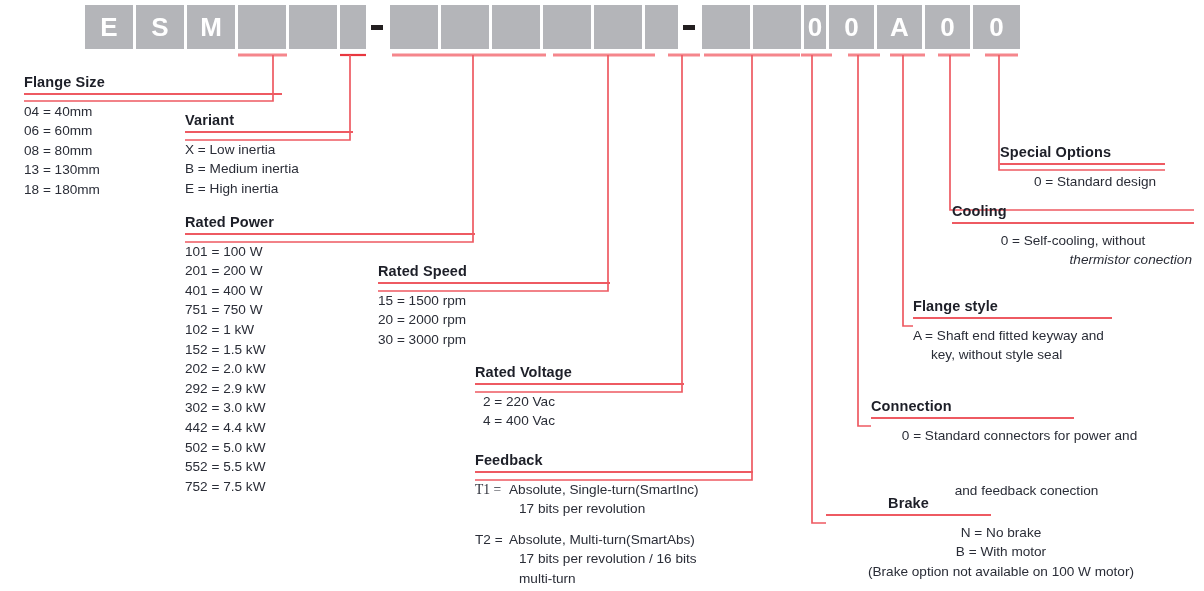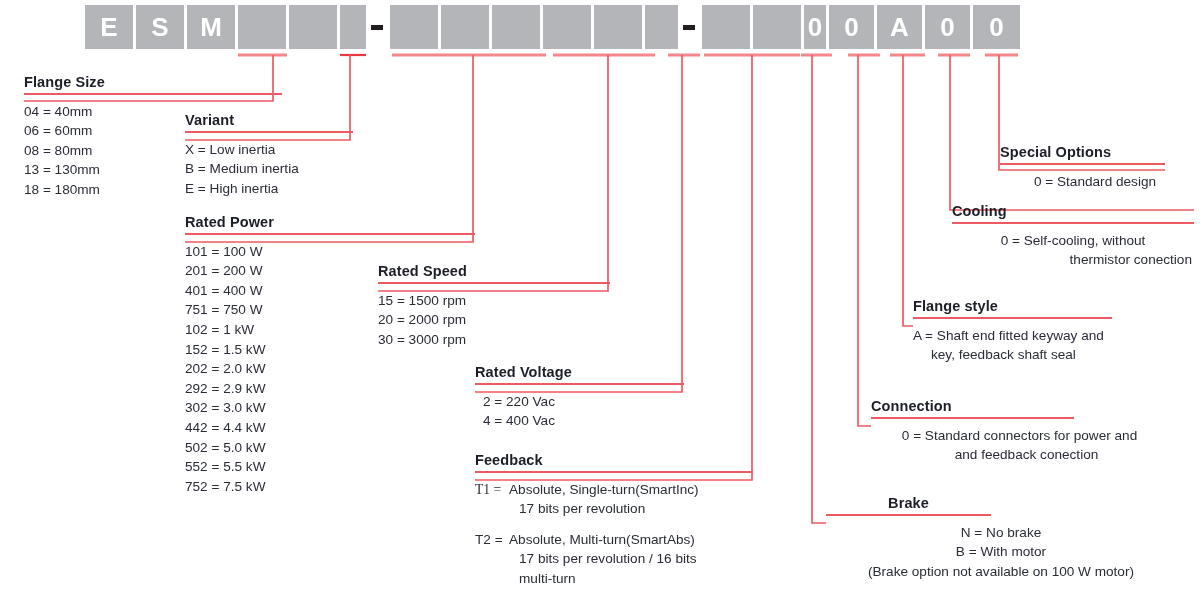--- a/index.html
+++ b/index.html
@@ -226,39 +226,39 @@
       <li>B = With motor</li>
       <li>(Brake option not available on 100 W motor)</li>
     </ul>
   </div>
 
   <div class="blk ctr" style="left:871px;top:398px;width:203px;">
     <div class="hd">Connection</div>
     <div class="rule"></div>
     <ul style="width:307px;margin-left:-5px;">
       <li style="text-align:center;">0 = Standard connectors for power and</li>
-      <li style="padding-left:14px;">and feedback conection</li>
+      <li style="padding-left:14px;margin-top:36px;">and feedback conection</li>
     </ul>
   </div>
 
   <div class="blk" style="left:913px;top:298px;width:199px;">
     <div class="hd">Flange style</div>
     <div class="rule"></div>
     <ul style="width:280px;">
       <li>A = Shaft end fitted keyway and</li>
-      <li style="padding-left:18px;">key, feedback shaft seal</li>
+      <li style="padding-left:18px;">key, without style seal</li>
     </ul>
   </div>
 
   <div class="blk" style="left:952px;top:203px;width:242px;">
     <div class="hd">Cooling</div>
     <div class="rule"></div>
     <ul style="width:242px;">
       <li style="text-align:center;">0 = Self-cooling, without</li>
-      <li style="text-align:right;padding-right:2px;">thermistor conection</li>
+      <li style="text-align:right;padding-right:2px;font-style:italic;">thermistor conection</li>
     </ul>
   </div>
 
   <div class="blk" style="left:1000px;top:144px;width:165px;">
     <div class="hd">Special Options</div>
     <div class="rule"></div>
     <ul style="width:190px;">
       <li style="text-align:center;">0 = Standard design</li>
     </ul>
   </div>

